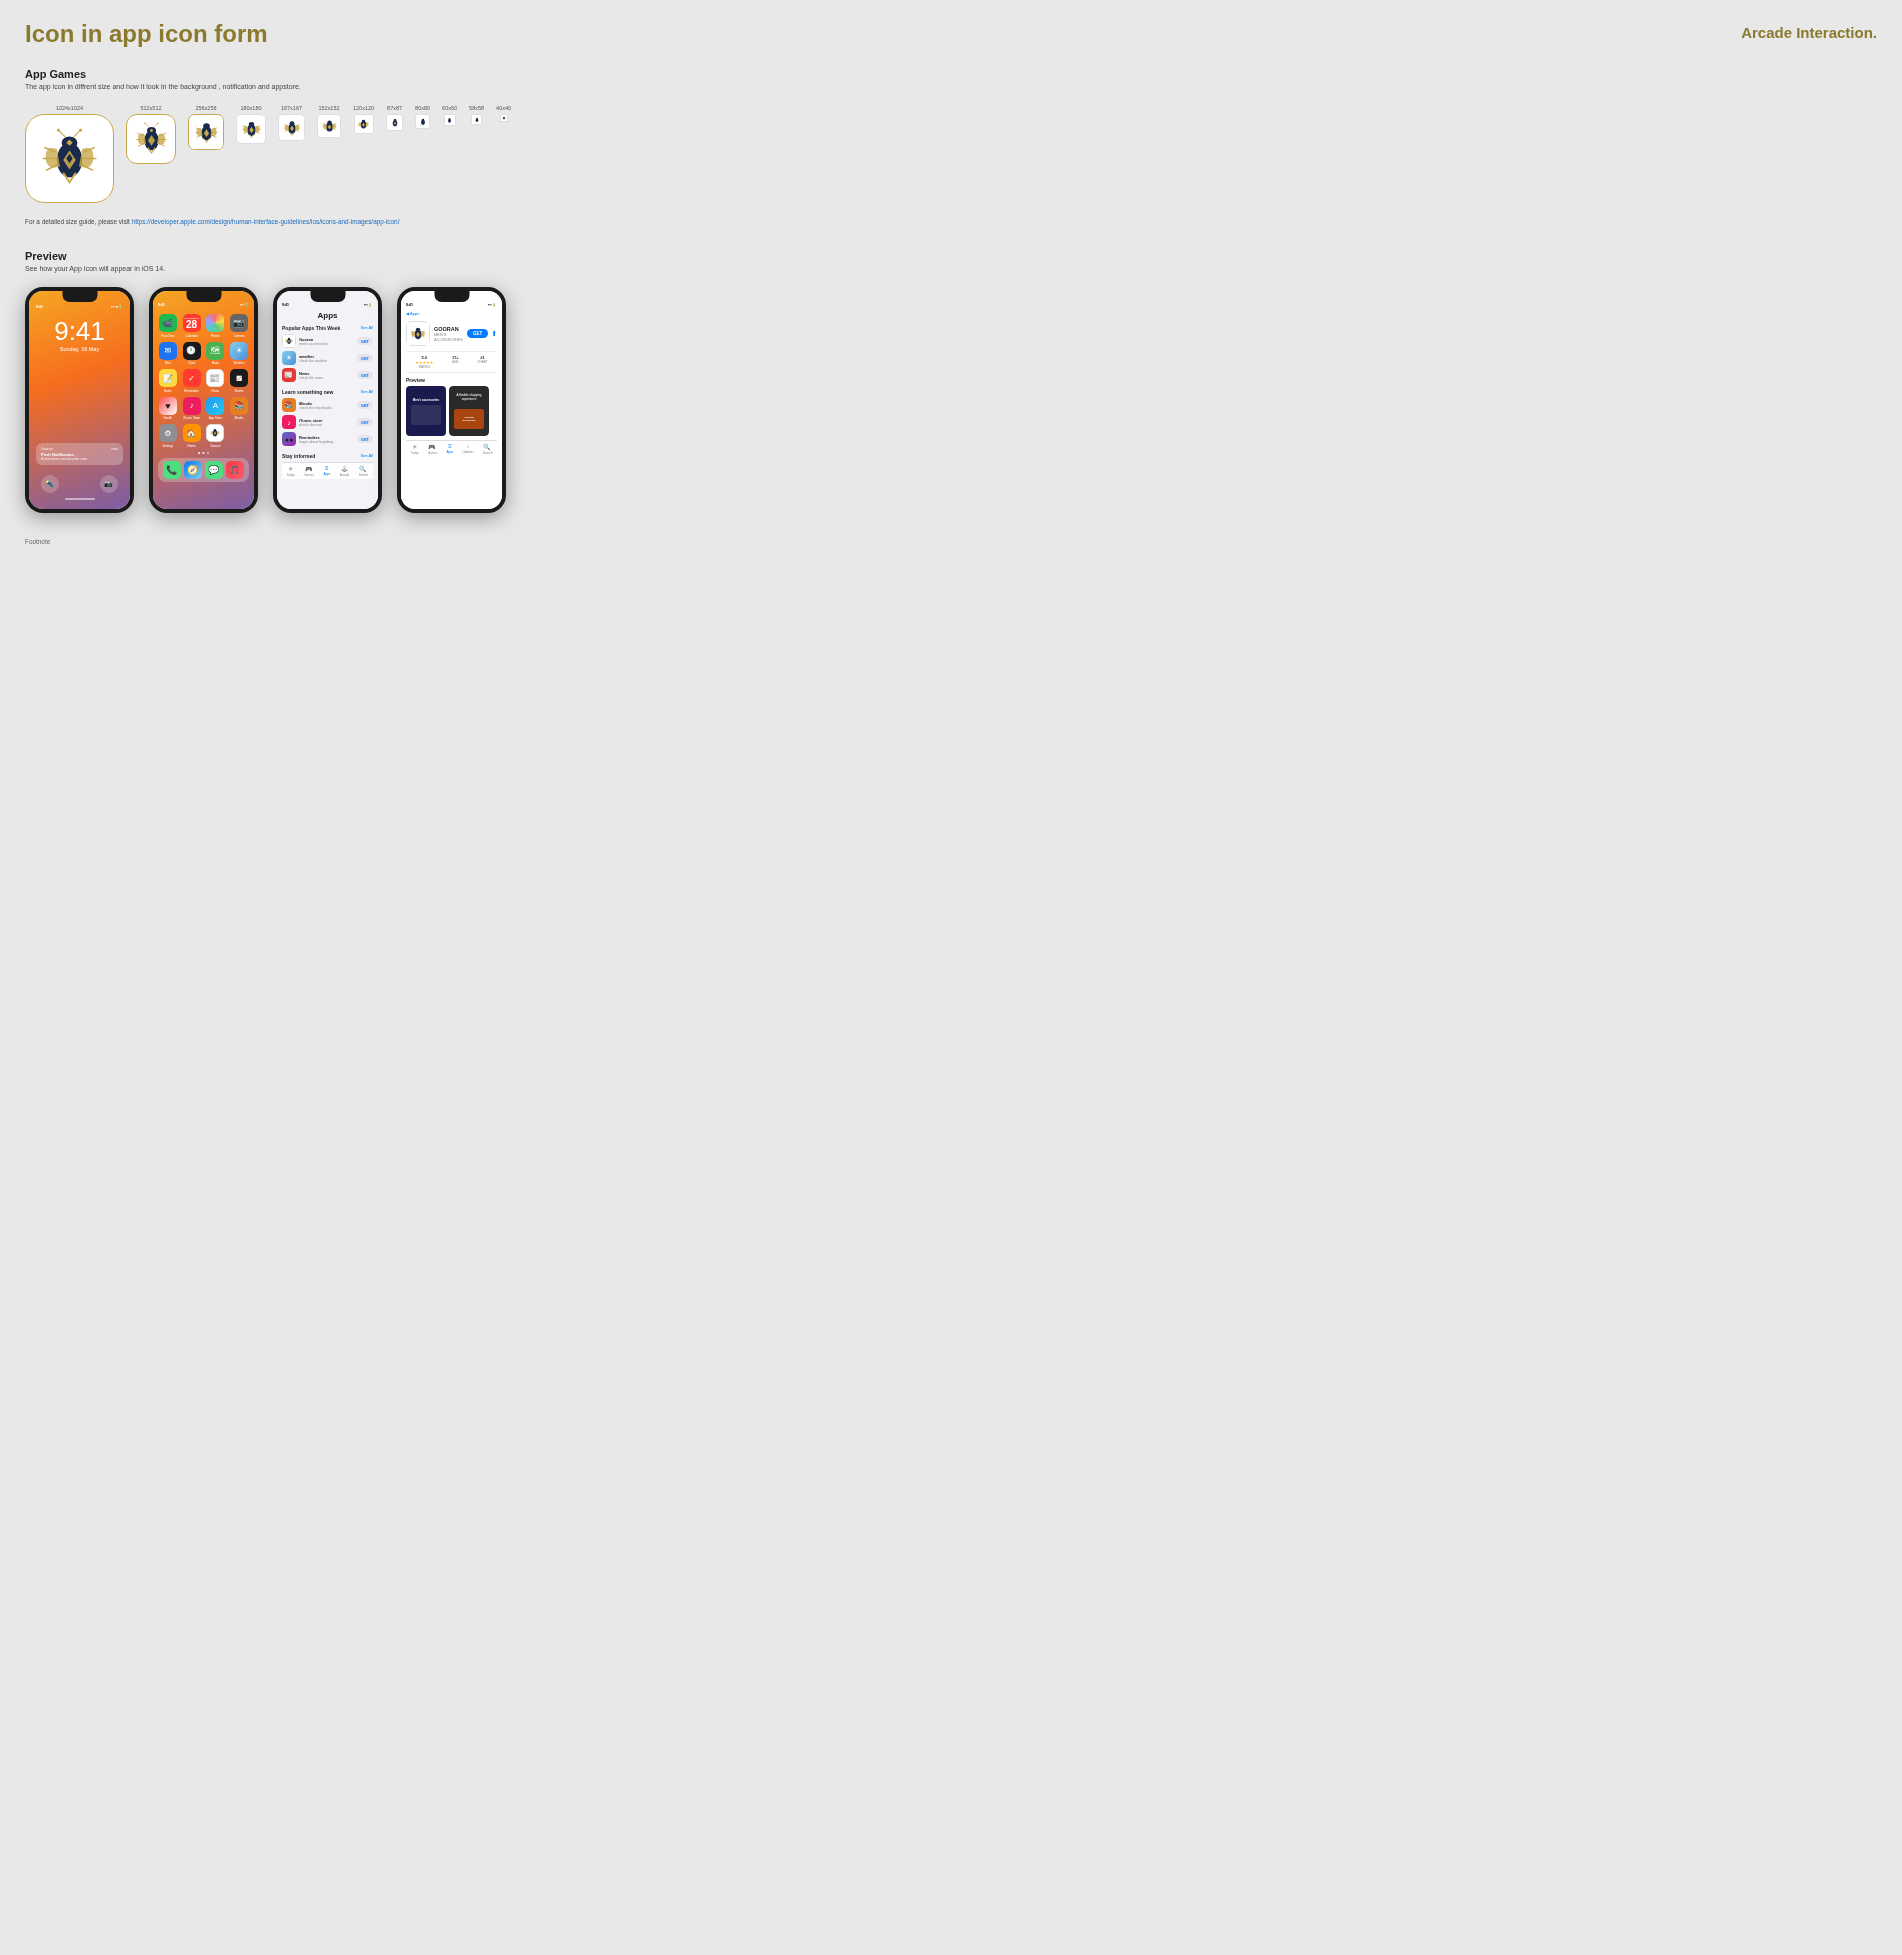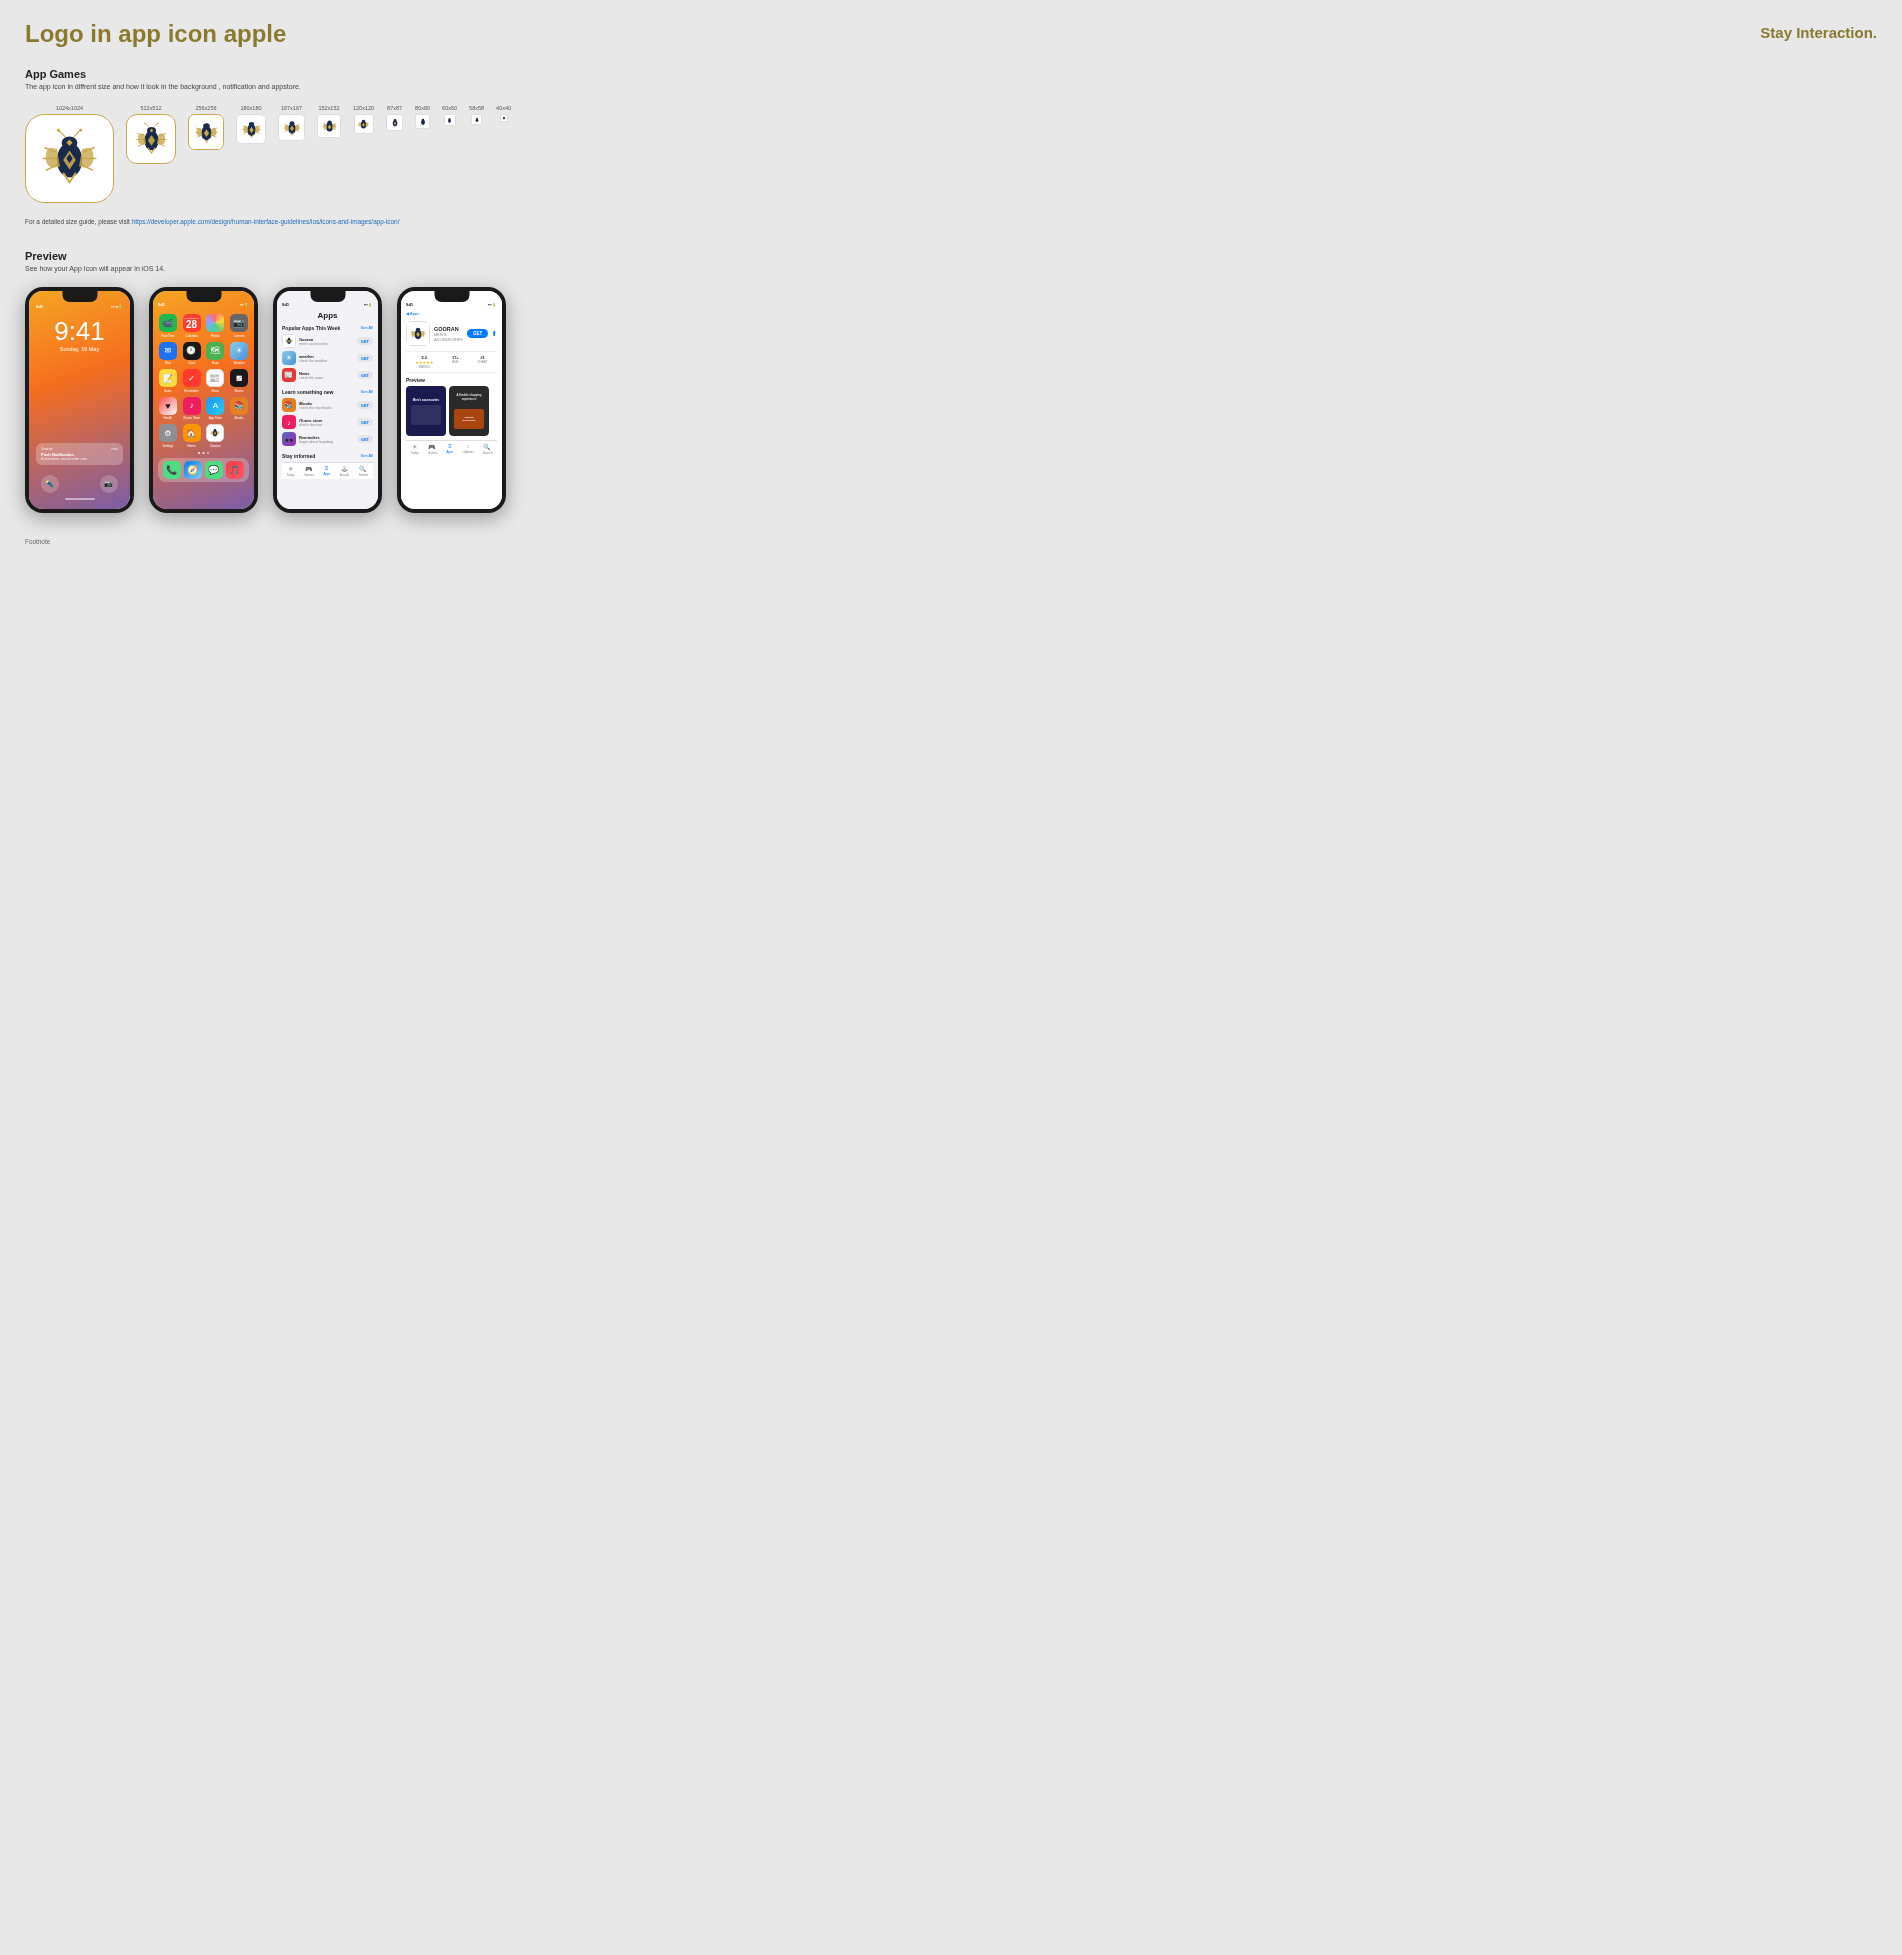--- a/index.html
+++ b/index.html
@@ -583,22 +583,22 @@
     .ic-safari { background: linear-gradient(135deg, #007aff, #87ceeb); }
     .ic-messages { background: #4cde80; }
     .ic-music { background: linear-gradient(135deg, #fc3c44, #ff5c6a); }
 
     .appstore-section-gap { height: 4px; }
   </style>
 </head>
 <body>
 
 <div class="page-header">
-  <h1 class="page-title">Logo in app icon apple</h1>
-  <span class="brand-tagline">Stay Interaction.</span>
+  <h1 class="page-title">Icon in app icon form</h1>
+  <span class="brand-tagline">Arcade Interaction.</span>
 </div>
 
 <div class="app-icons-section">
   <h2 class="section-title">App Games</h2>
   <p class="section-desc">The app icon in diffrent size and how it look in the background , notification and appstore.</p>
 
   <div class="icon-sizes-row">
 
     <div class="icon-size-item">
       <span class="icon-size-label">1024x1024</span>

